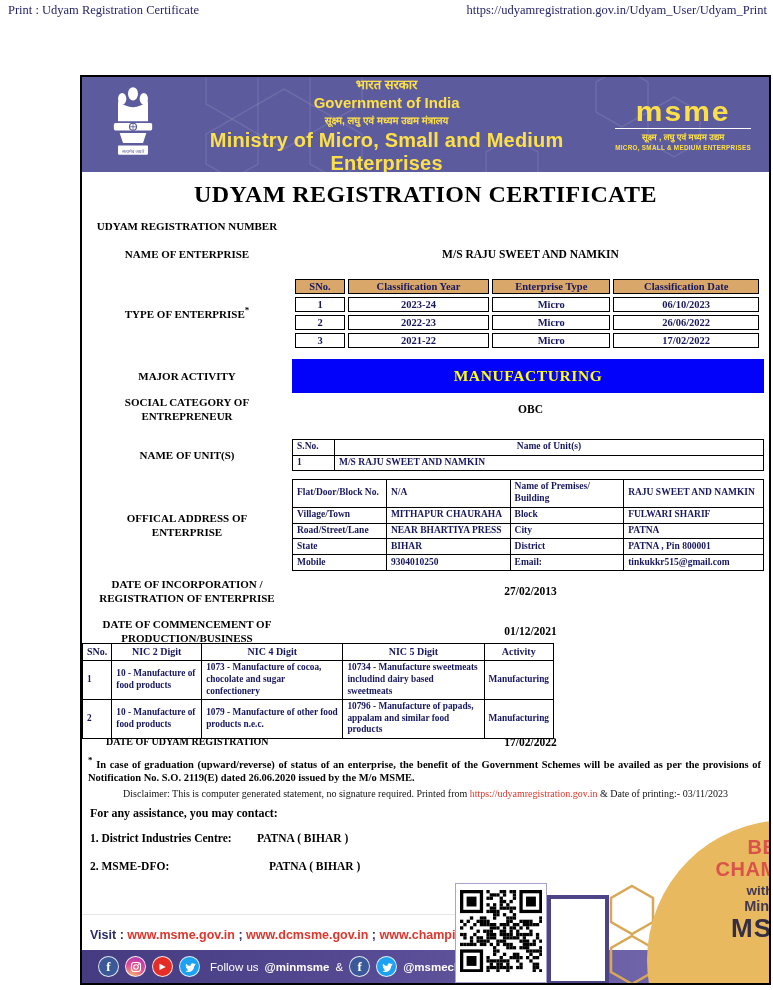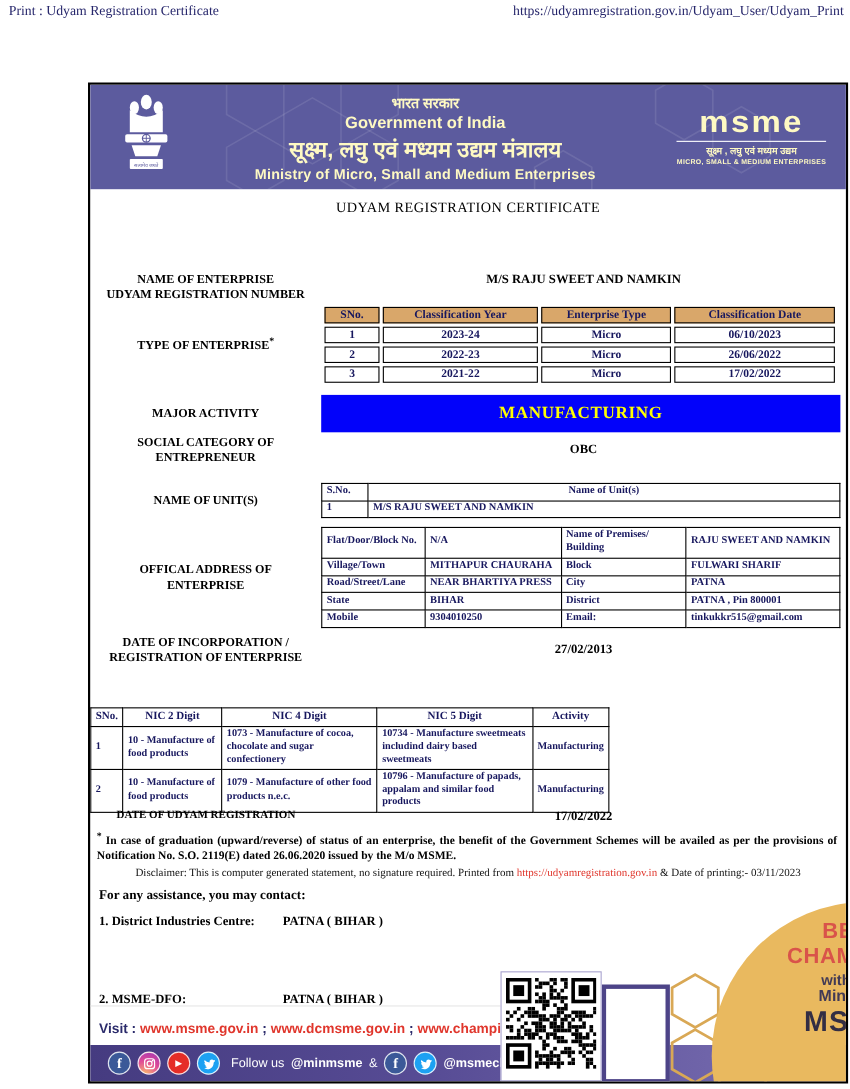--- a/index.html
+++ b/index.html
@@ -10,37 +10,37 @@
   
   .print-head { position:absolute; top:3px; left:8px; right:6px; display:flex;
                 justify-content:space-between; font-size:12.5px; color:#26266b; }
 
   
   .cert { position:absolute; left:80px; top:75px; width:691px; height:910px;
           border:2px solid #000; background:#fff; overflow:hidden; }
 
   
   .band { position:absolute; top:0; left:0; width:100%; height:95px; background:#5c5b9e;
-          display:flex; align-items:center; color:#fef9c3; overflow:hidden; }
+          display:flex; align-items:center; color:#fde047; overflow:hidden; }
   .band-hex { position:absolute; inset:0; }
   .emblem { margin-left:26px; flex:0 0 auto; position:relative; }
   .band-center { flex:1; text-align:center; font-family:"Liberation Sans", sans-serif; position:relative; }
   .bc1 { font-size:13px; font-weight:bold; }
   .bc2 { font-size:15px; font-weight:bold; margin-top:1px; }
-  .bc3 { font-size:20px; font-weight:bold; margin-top:2px; }
-  .bc4 { font-size:13px; font-weight:bold; margin-top:2px; letter-spacing:.2px; }
+  .bc3 { font-size:10px; font-weight:bold; margin-top:2px; }
+  .bc4 { font-size:20px; font-weight:bold; margin-top:2px; letter-spacing:.2px; }
   .msme-block { flex:0 0 auto; margin-right:18px; text-align:center; position:relative;
                 font-family:"Liberation Sans", sans-serif; }
   .msme-word { font-size:30px; font-weight:800; letter-spacing:2px; line-height:.9;
                transform:scaleY(.92); }
   .msme-hi { font-size:8.5px; font-weight:bold; border-top:1.5px solid #fff; margin-top:3px; padding-top:2px; }
   .msme-en { font-size:6.3px; font-weight:bold; letter-spacing:.3px; margin-top:2px; }
 
   .cert-title { position:absolute; top:104px; left:0; width:100%; text-align:center;
-                font-size:13px; font-weight:normal; letter-spacing:.4px; color:#000; }
+                font-size:24px; font-weight:bold; letter-spacing:.4px; color:#000; }
 
   .arow { position:absolute; left:0; width:100%; display:flex; align-items:center; }
   .alabel { width:210px; text-align:center; font-weight:bold; font-size:11px; color:#000;
             line-height:1.3; padding:0 10px; }
   .avalue { flex:1; text-align:center; font-weight:bold; font-size:11.5px; color:#000; }
   .sup { font-size:9px; vertical-align:super; }
 
   
   table { font-family:"Liberation Serif", serif; }
   .type-tbl { border-collapse:separate; border-spacing:3px; width:470px; }
@@ -153,21 +153,21 @@
       </div>
       <div class="msme-block">
         <div class="msme-word">msme</div>
         <div class="msme-hi">सूक्ष्म , लघु एवं मध्यम उद्यम</div>
         <div class="msme-en">MICRO, SMALL &amp; MEDIUM ENTERPRISES</div>
       </div>
     </div>
 
     <div class="cert-title">UDYAM REGISTRATION CERTIFICATE</div>
 
-    <div class="arow" style="top:142px;margin-top:42px;">
+    <div class="arow" style="top:142px;">
       <div class="alabel">UDYAM REGISTRATION NUMBER</div>
     </div>
 
     <div class="arow" style="top:170px;">
       <div class="alabel">NAME OF ENTERPRISE</div>
       <div class="avalue">M/S RAJU SWEET AND NAMKIN</div>
     </div>
 
     <div class="arow" style="top:200px; height:72px;">
       <div class="alabel">
@@ -268,20 +268,24 @@
           <td>tinkukkr515@gmail.com</td>
         </tr>
       </tbody>
         </table>
     </div>
 
     <div class="arow" style="top:500px; height:28px;">
       <div class="alabel">DATE OF INCORPORATION / REGISTRATION OF ENTERPRISE</div>
       <div class="avalue">27/02/2013</div>
     </div>
+    <div class="arow" style="top:540px; height:28px;">
+      <div class="alabel">DATE OF COMMENCEMENT OF PRODUCTION/BUSINESS</div>
+      <div class="avalue">01/12/2021</div>
+    </div>
 
     <div class="arow" style="top:578px; height:72px;">
       <table class="plain-tbl nic-tbl">
         <tbody>
             <tr>
           <th style="width:24px">SNo.</th>
           <th style="width:92px">NIC 2 Digit</th>
           <th style="width:147px">NIC 4 Digit</th>
           <th style="width:147px">NIC 5 Digit</th>
           <th style="width:62px">Activity</th>
@@ -319,21 +323,21 @@
       <a href="#">https://udyamregistration.gov.in</a>
       <span>&amp; Date of printing:- 03/11/2023</span>
     </div>
 
     <div class="assist-head">For any assistance, you may contact:</div>
 
     <div class="contact" style="top:755px;">
       <span class="c-label">1. District Industries Centre:</span>
       <span class="c-value">PATNA ( BIHAR )</span>
     </div>
-    <div class="contact" style="top:826px;">
+    <div class="contact" style="top:783px;gap:12px;">
       <span class="c-label">2. MSME-DFO:</span>
       <span class="c-value">PATNA ( BIHAR )</span>
     </div>
 
     <div class="foot-line"></div>
 
     <div class="visit-line">
       <span>Visit :</span>
       <a href="#">www.msme.gov.in</a>
       <span>;</span>

